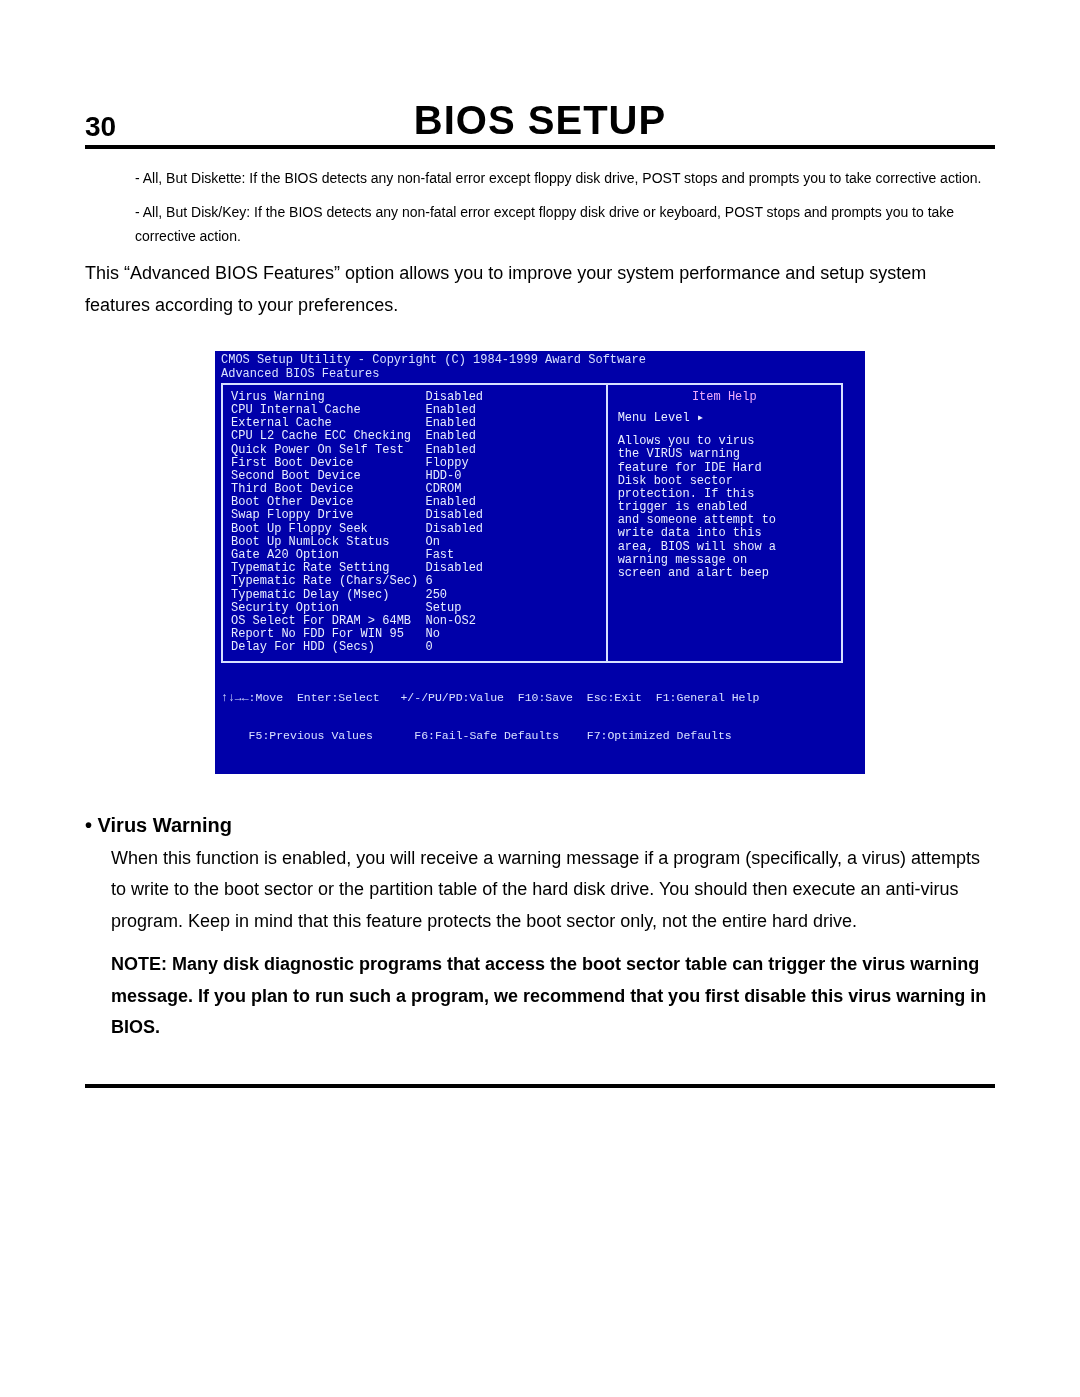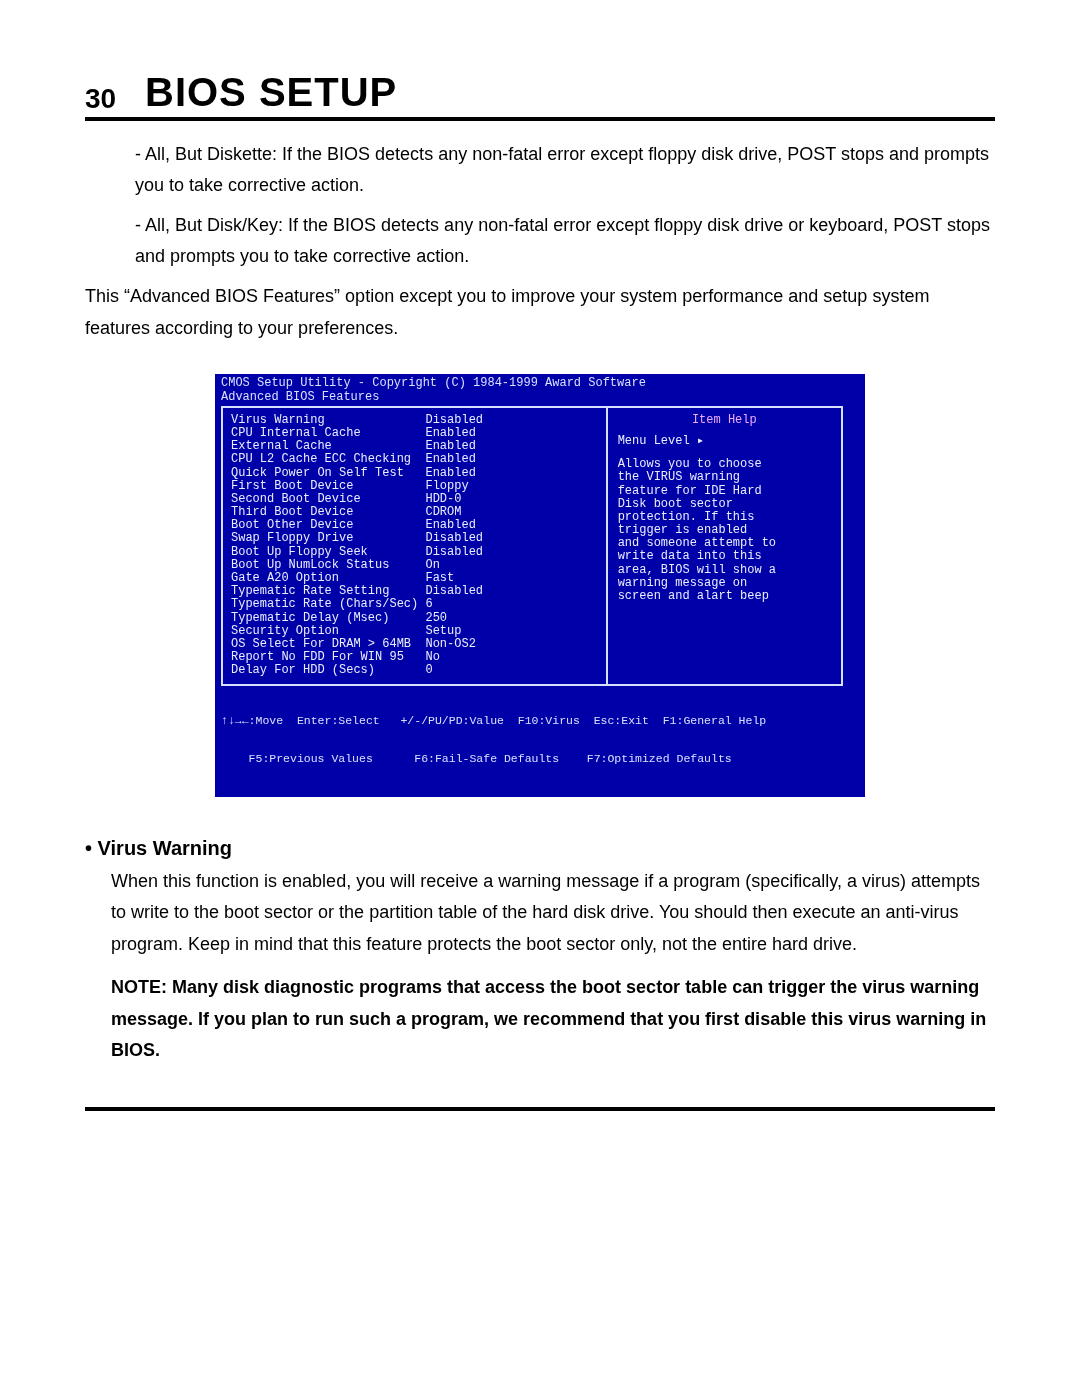--- a/index.html
+++ b/index.html
@@ -27,30 +27,31 @@
     margin-bottom: 18px;
   }
   .page-number {
     font-size: 28px;
     font-weight: bold;
     width: 60px;
     text-align: left;
   }
   .header-title {
     flex: 1;
-    text-align: left;
+    text-align: center;
     font-size: 40px;
     font-weight: bold;
     letter-spacing: 1px;
+    margin-top: 28px;
   }
 
   
   .body-text {
     padding-left: 50px;
-    font-size: 18px;
+    font-size: 14px;
     line-height: 1.7;
   }
   .bullet-item {
     margin-bottom: 10px;
   }
 
   .section-heading {
     margin-top: 24px;
     font-size: 24px;
     font-weight: bold;
@@ -142,21 +143,21 @@
     <div class="page-number">30</div>
     <div class="header-title">BIOS SETUP</div>
     <div style="width:60px"></div>
   </div>
 
   <div class="body-text">
     <div class="bullet-item">- All, But Diskette:  If the BIOS detects any non-fatal error except floppy disk drive, POST stops and prompts you to take corrective action.</div>
     <div class="bullet-item">- All, But Disk/Key:  If the BIOS detects any non-fatal error except floppy disk drive or keyboard, POST stops and prompts you to take corrective action.</div>
   </div>
 
-  <div class="section-intro">This “Advanced BIOS Features” option except you to improve your system performance and setup system features according to your preferences.</div>
+  <div class="section-intro">This “Advanced BIOS Features” option allows you to improve your system performance and setup system features according to your preferences.</div>
 
   <div class="bios-box">
     <div class="bios-header">
       <div>CMOS Setup Utility - Copyright (C) 1984-1999 Award Software</div>
       <div>Advanced BIOS Features</div>
     </div>
     <div class="bios-body">
       <div class="bios-left" id="bios-left">
           <div class="bios-row">Virus Warning              Disabled</div>
           <div class="bios-row">CPU Internal Cache         Enabled</div>
@@ -177,36 +178,36 @@
           <div class="bios-row">Security Option            Setup</div>
           <div class="bios-row">OS Select For DRAM &gt; 64MB  Non-OS2</div>
           <div class="bios-row">Report No FDD For WIN 95   No</div>
           <div class="bios-row">Delay For HDD (Secs)       0</div>
         </div>
       <div class="bios-right">
         <div class="help-title">Item Help</div>
         <div>Menu Level  ▸</div>
         <div style="height:10px"></div>
         <div id="bios-help-lines">
-            <div>Allows you to choose</div>
+            <div>Allows you to virus</div>
             <div>the VIRUS warning</div>
             <div>feature for IDE Hard</div>
             <div>Disk boot sector</div>
             <div>protection. If this</div>
             <div>trigger is enabled</div>
             <div>and someone attempt to</div>
             <div>write data into this</div>
             <div>area, BIOS will show a</div>
             <div>warning message on</div>
             <div>screen and alart beep</div>
           </div>
       </div>
     </div>
     <div class="bios-footer">
-      <div>↑↓→←:Move  Enter:Select   +/-/PU/PD:Value  F10:Virus  Esc:Exit  F1:General Help</div>
+      <div>↑↓→←:Move  Enter:Select   +/-/PU/PD:Value  F10:Save  Esc:Exit  F1:General Help</div>
       <div>    F5:Previous Values      F6:Fail-Safe Defaults    F7:Optimized Defaults</div>
     </div>
   </div>
 
   <div class="sub-heading">• Virus Warning</div>
   <div class="sub-body">
     <div>When this  function is enabled, you will receive a warning message if a program (specifically, a virus) attempts to write to the boot sector or the partition table of the hard disk drive.  You should then execute an anti-virus program.  Keep in mind that this feature protects the boot sector only, not the entire hard drive.</div>
     <div class="note-bold" style="margin-top:12px">NOTE:  Many disk diagnostic programs that access the boot sector table can trigger the virus warning message.  If you plan to run such a program, we recommend that you first disable this virus warning in BIOS.</div>
   </div>
 

